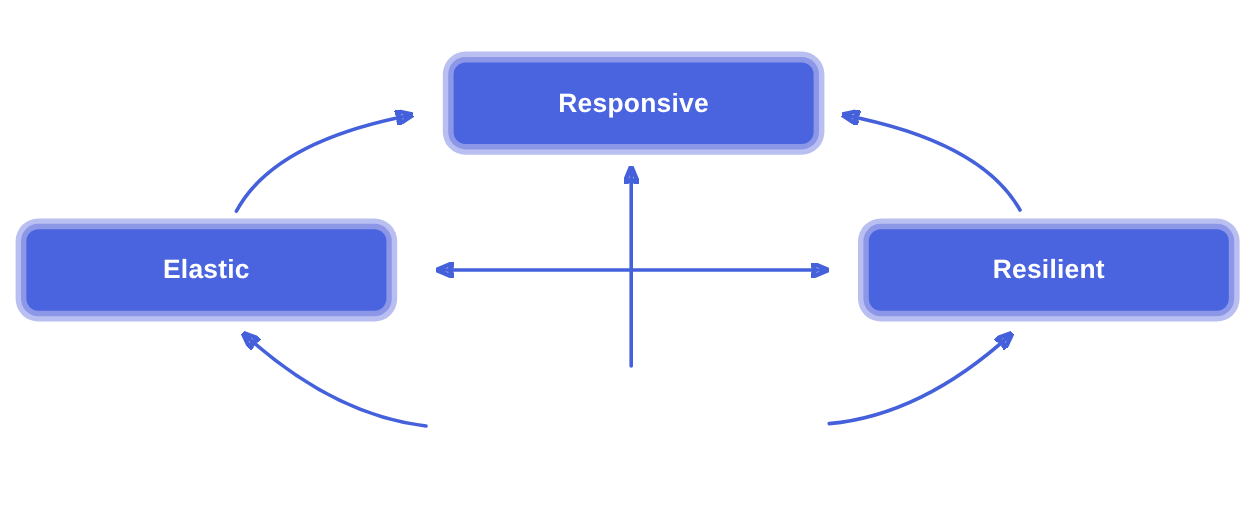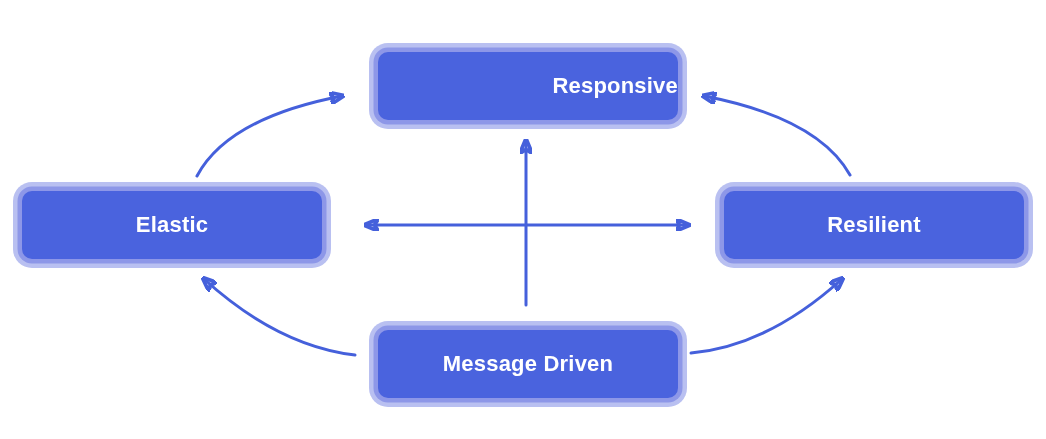--- a/index.html
+++ b/index.html
@@ -42,21 +42,21 @@
     align-items: center;
     justify-content: center;
   }
   .node .label {
     color: var(--node-text, #ffffff);
     font-size: 22px;
     font-weight: 700;
     letter-spacing: 0.2px;
     user-select: none;
   }
-  .node-responsive     { left: 378px; top: 52px; justify-content: flex-end;  }
+  .node-responsive     { left: 378px; top: 52px;  }
   .node-elastic        { left: 22px;  top: 191px; }
   .node-resilient      { left: 724px; top: 191px; }
   .node-message-driven { left: 378px; top: 330px; }
 </style>
 </head>
 <body>
 
 <div class="canvas">
 
   <svg class="arrows" viewBox="0 0 1046 439" xmlns="http://www.w3.org/2000/svg" aria-hidden="true">
@@ -84,17 +84,14 @@
   </div>
 
   <div class="node node-resilient">
     <span class="label">Resilient</span>
   </div>
 
   <div class="node node-elastic">
     <span class="label">Elastic</span>
   </div>
 
-  <div class="node node-message-driven">
-    <span class="label">Message Driven</span>
-  </div>
 
 </div>
 
 </body></html>

